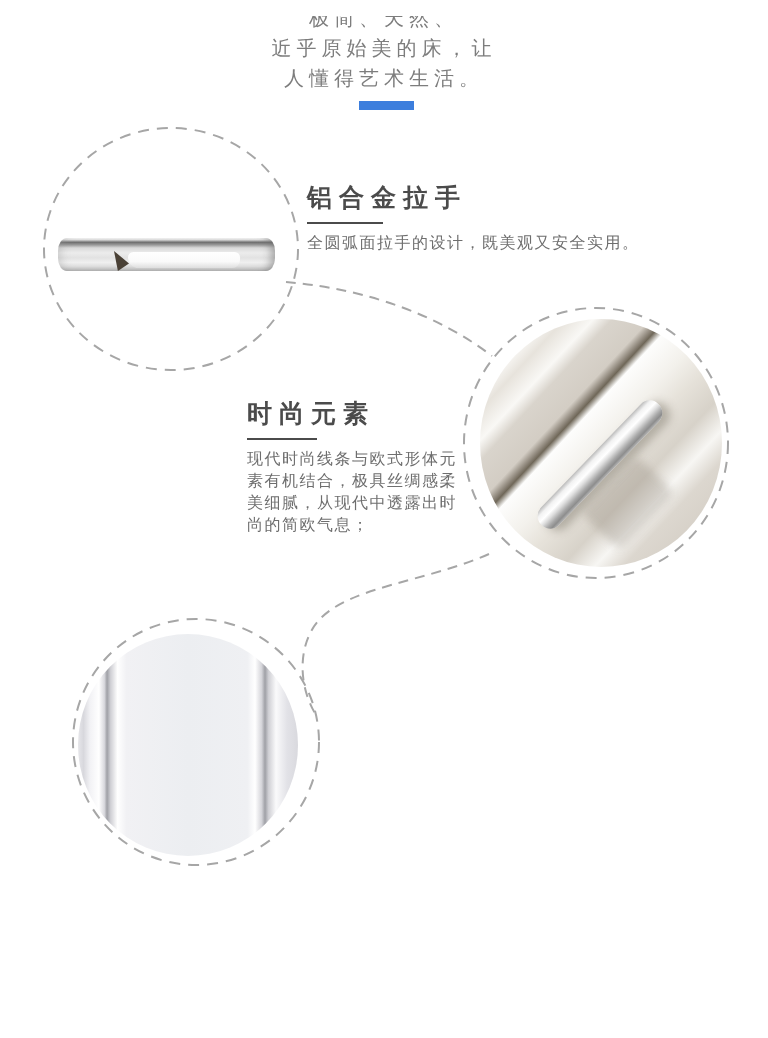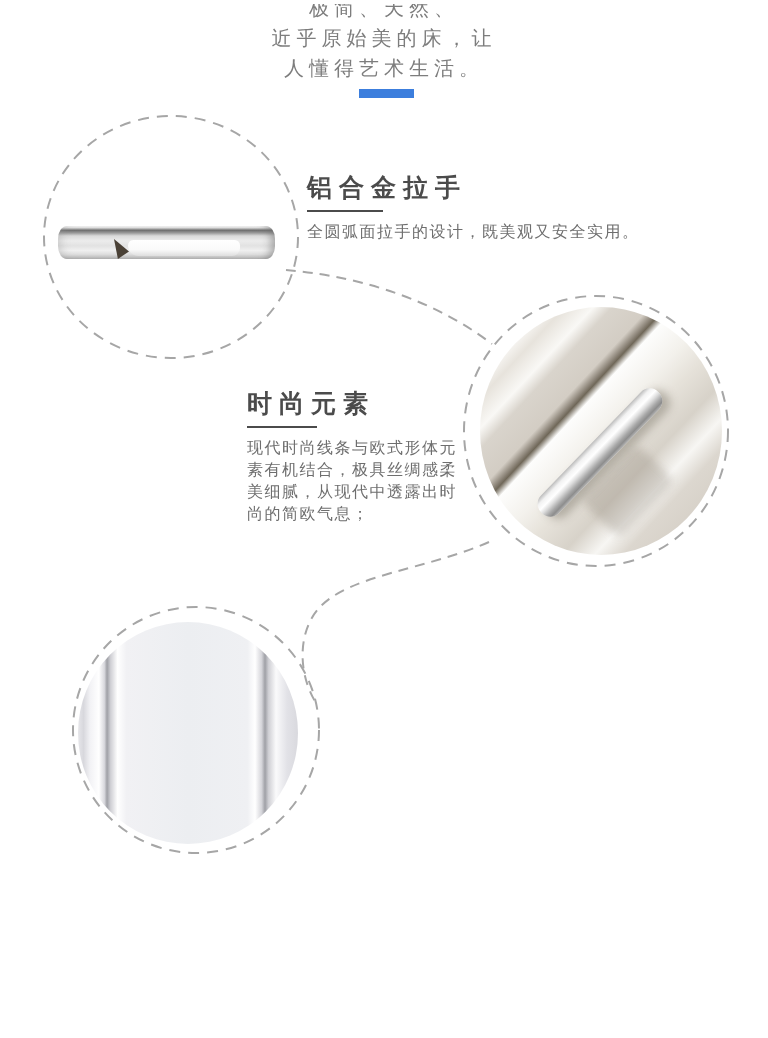--- a/index.html
+++ b/index.html
@@ -1,19 +1,19 @@
 <!DOCTYPE html>
 <html><head>
 <meta charset="utf-8">
 <style>
   html,body{margin:0;padding:0;background:#ffffff;}
   .page{
-    position:relative;width:768px;height:862px;margin:4px auto;
+    position:relative;width:768px;height:862px;margin:16px auto;
     background:#ffffff;overflow:hidden;
-    font-family:Liberation Serif, serif;
+    font-family:Liberation Mono, monospace;
   }
   
   .intro{
     position:absolute;top:-11px;left:0;width:768px;
     text-align:center;font-size:20px;line-height:30px;
     letter-spacing:5px;color:#7d7d7d;white-space:pre-line;
   }
   .accent-bar{
     position:absolute;left:359px;top:85px;width:55px;height:9px;
     background:#3c7edd;

